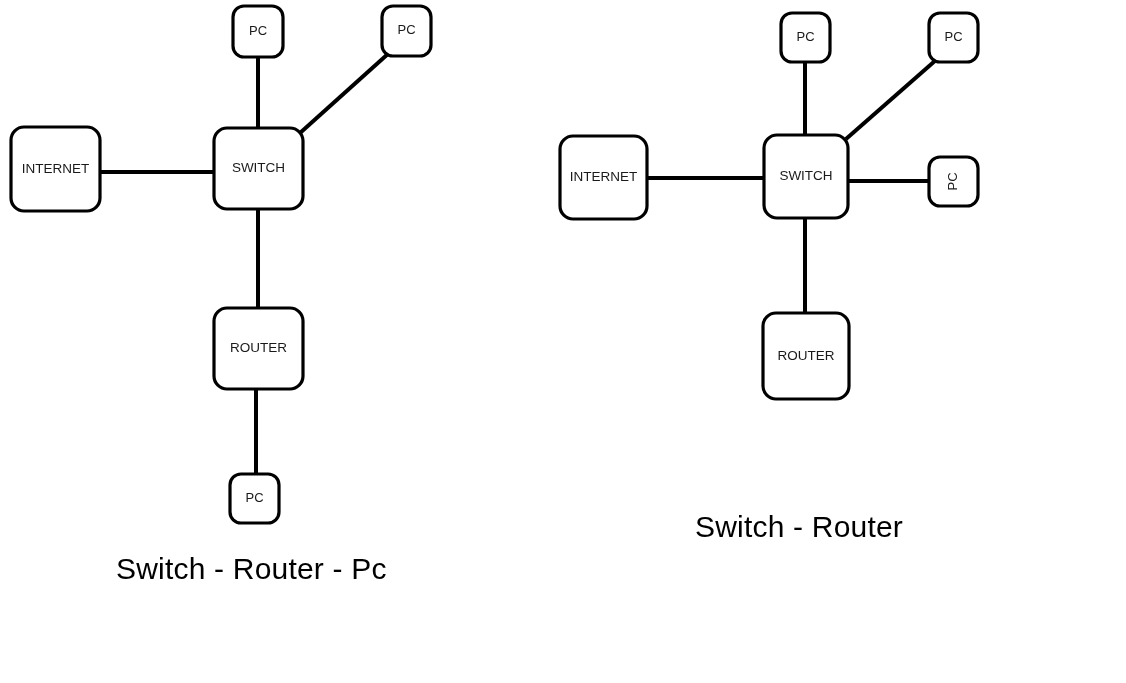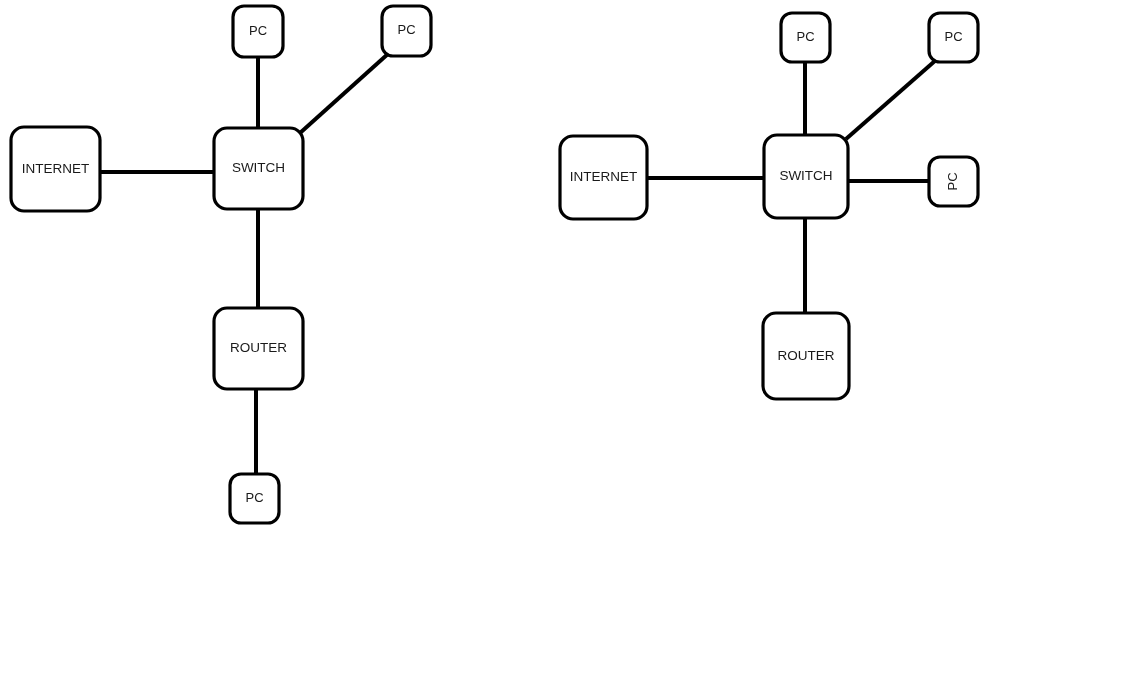--- a/index.html
+++ b/index.html
@@ -133,15 +133,17 @@
           <rect x="929" y="13" width="49" height="49" rx="11" ry="11" class="node-box"></rect>
           <text x="953.5" y="37.5" class="node-label label-small">PC</text>
         </g>
         <g>
           <rect x="929" y="157" width="49" height="49" rx="11" ry="11" class="node-box"></rect>
           <text x="953.5" y="181.5" class="node-label label-small" transform="rotate(-90 953.5 181.5)">PC</text>
         </g>
       </g>
     </svg>
 
+  <div class="caption" id="caption-left">Switch - Router - Pc</div>
 
+  <div class="caption" id="caption-right">Switch - Router</div>
 
 </div>
 
 </body></html>

